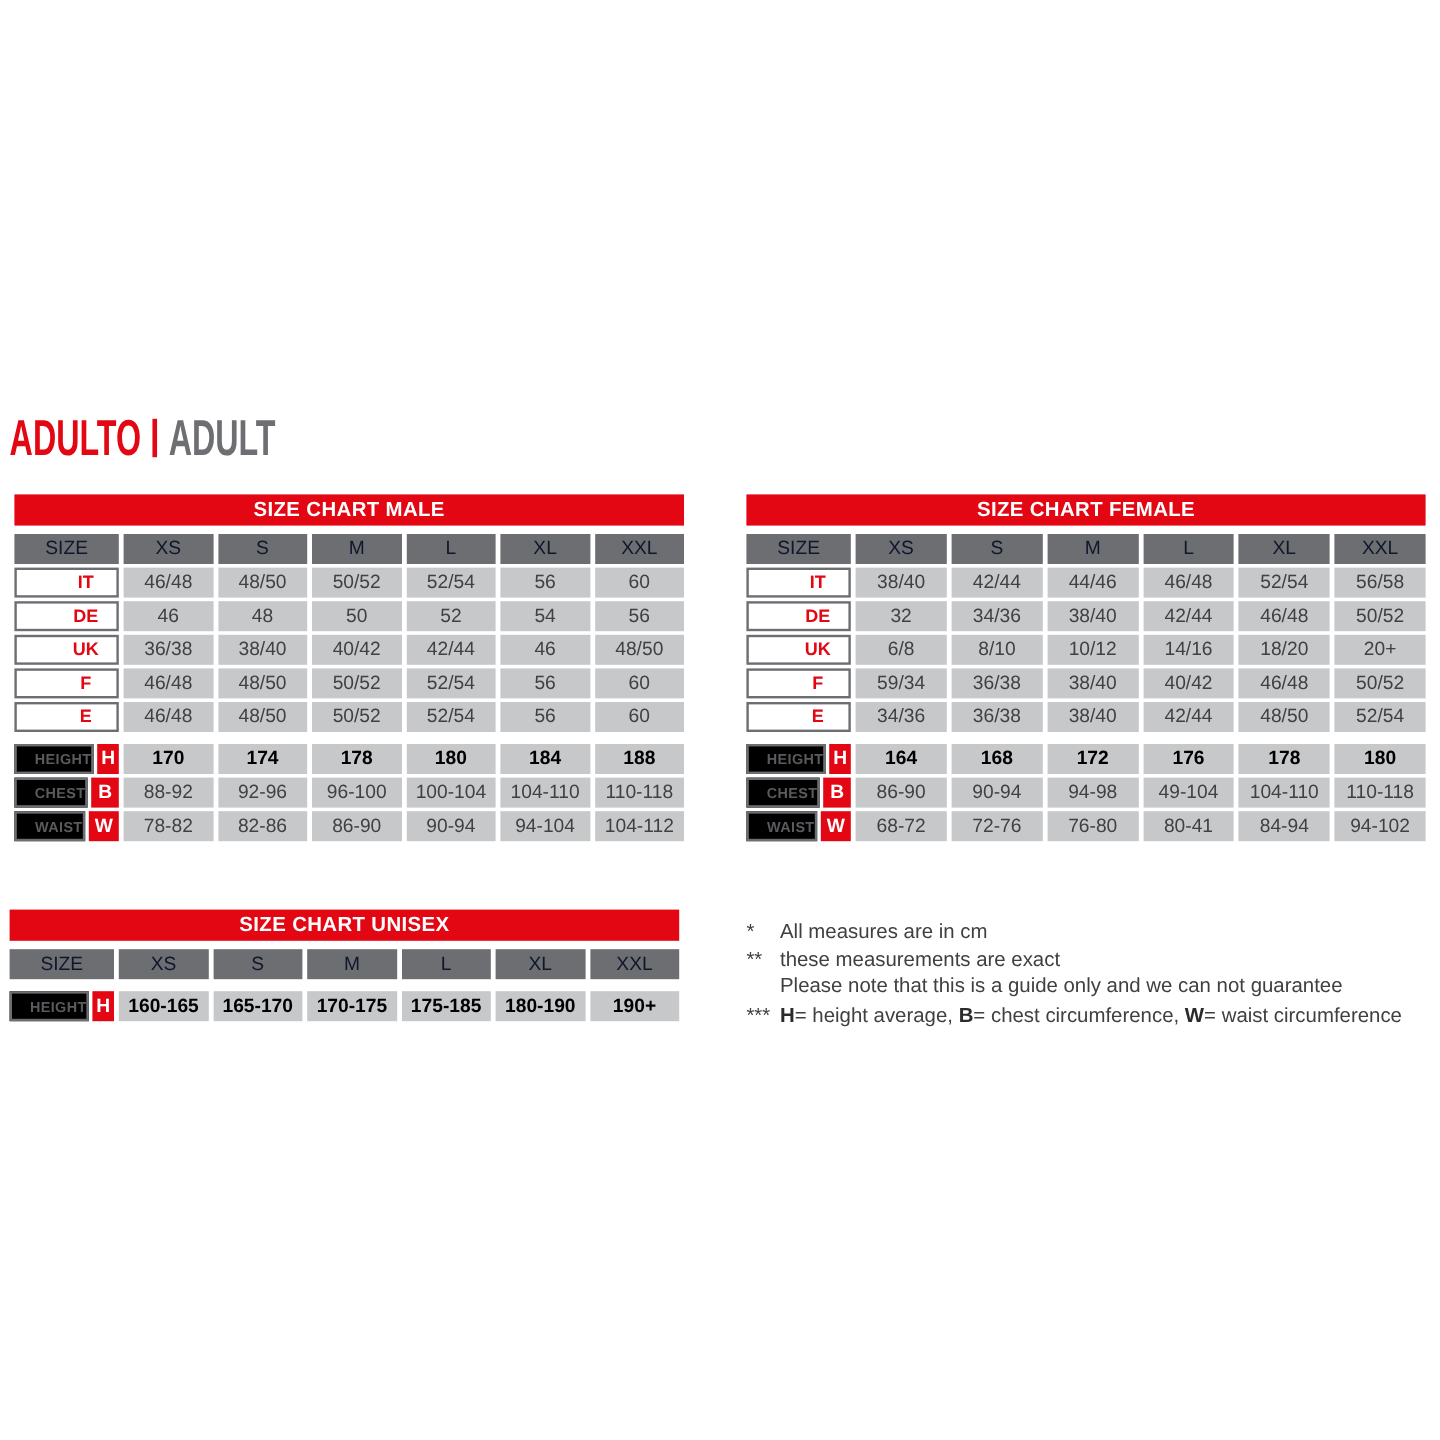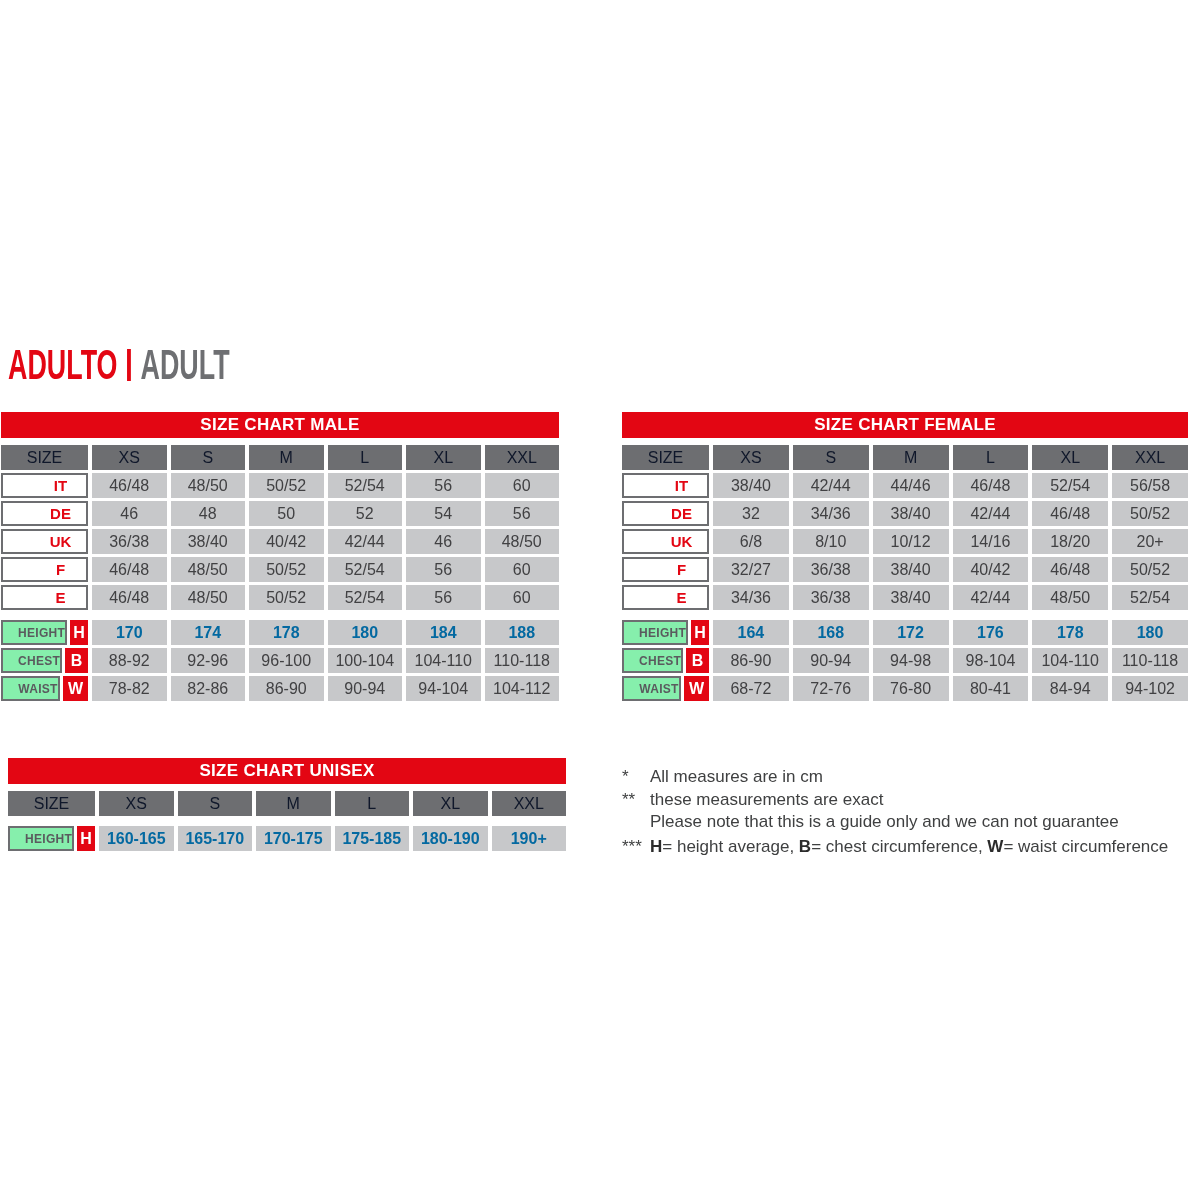--- a/index.html
+++ b/index.html
@@ -22,21 +22,21 @@
     display:flex;align-items:center;gap:15px;
     font-size:42px;font-weight:bold;line-height:1;
     transform:scaleX(0.64);transform-origin:left center;
     white-space:nowrap;
   }
   .title-primary{color:var(--red);}
   .title-secondary{color:var(--title-gray);}
   .title-sep{width:6px;height:32px;background:var(--red);}
   
   .size-table{position:absolute;width:558px;}
-  .table-male{left:1px;top:412px;}
+  .table-male{left:12px;top:412px;}
   .table-female{left:622px;top:412px;width:566px;}
   .table-unisex{left:8px;top:758px;}
   .title-bar{
     height:26px;background:var(--red);color:#fff;
     font-weight:bold;font-size:17px;letter-spacing:.3px;
     display:flex;align-items:center;justify-content:center;
   }
   .trow{
     display:grid;grid-template-columns:87px repeat(6,1fr);
     column-gap:4px;height:25px;margin-top:3px;
@@ -44,29 +44,29 @@
   .trow.header-row{margin-top:7px;}
   .trow.first-measure{margin-top:10px;}
   .hcell{
     background:var(--hdr-gray);color:#0f172a;font-size:16px;
     display:flex;align-items:center;justify-content:center;
   }
   .vcell{
     background:var(--cell-gray);color:var(--cell-text);font-size:16px;
     display:flex;align-items:center;justify-content:center;
   }
-  .vcell.bold{font-weight:bold;color:#0369a1;}
+  .vcell.bold{font-weight:bold;color:#000000;}
   .label-box{
     background:#fff;border:2px solid var(--hdr-gray);
     color:var(--red);font-weight:bold;font-size:15px;
     display:flex;align-items:center;justify-content:center;padding-left:32px;
   }
   .m-label{display:flex;gap:3px;}
   .m-box{
-    flex:1;background:#86efac;border:2px solid var(--hdr-gray);
+    flex:1;background:#000000;border:2px solid var(--hdr-gray);
     color:#5a5b5e;font-weight:bold;font-size:12px;letter-spacing:.3px;
     display:flex;align-items:center;justify-content:center;padding-left:15px;
   }
   .m-badge{
     width:25px;background:var(--red);color:#fff;
     font-weight:bold;font-size:16px;
     display:flex;align-items:center;justify-content:center;
   }
   
   .footnotes{
@@ -213,21 +213,21 @@
       <div class="label-box">UK</div>
       <div class="vcell">6/8</div>
       <div class="vcell">8/10</div>
       <div class="vcell">10/12</div>
       <div class="vcell">14/16</div>
       <div class="vcell">18/20</div>
       <div class="vcell">20+</div>
     </div>
     <div class="trow">
       <div class="label-box">F</div>
-      <div class="vcell">32/27</div>
+      <div class="vcell">59/34</div>
       <div class="vcell">36/38</div>
       <div class="vcell">38/40</div>
       <div class="vcell">40/42</div>
       <div class="vcell">46/48</div>
       <div class="vcell">50/52</div>
     </div>
     <div class="trow">
       <div class="label-box">E</div>
       <div class="vcell">34/36</div>
       <div class="vcell">36/38</div>
@@ -249,21 +249,21 @@
       <div class="vcell bold">180</div>
     </div>
     <div class="trow">
       <div class="m-label">
         <div class="m-box">CHEST</div>
         <div class="m-badge">B</div>
       </div>
       <div class="vcell">86-90</div>
       <div class="vcell">90-94</div>
       <div class="vcell">94-98</div>
-      <div class="vcell">98-104</div>
+      <div class="vcell">49-104</div>
       <div class="vcell">104-110</div>
       <div class="vcell">110-118</div>
     </div>
     <div class="trow">
       <div class="m-label">
         <div class="m-box">WAIST</div>
         <div class="m-badge">W</div>
       </div>
       <div class="vcell">68-72</div>
       <div class="vcell">72-76</div>

